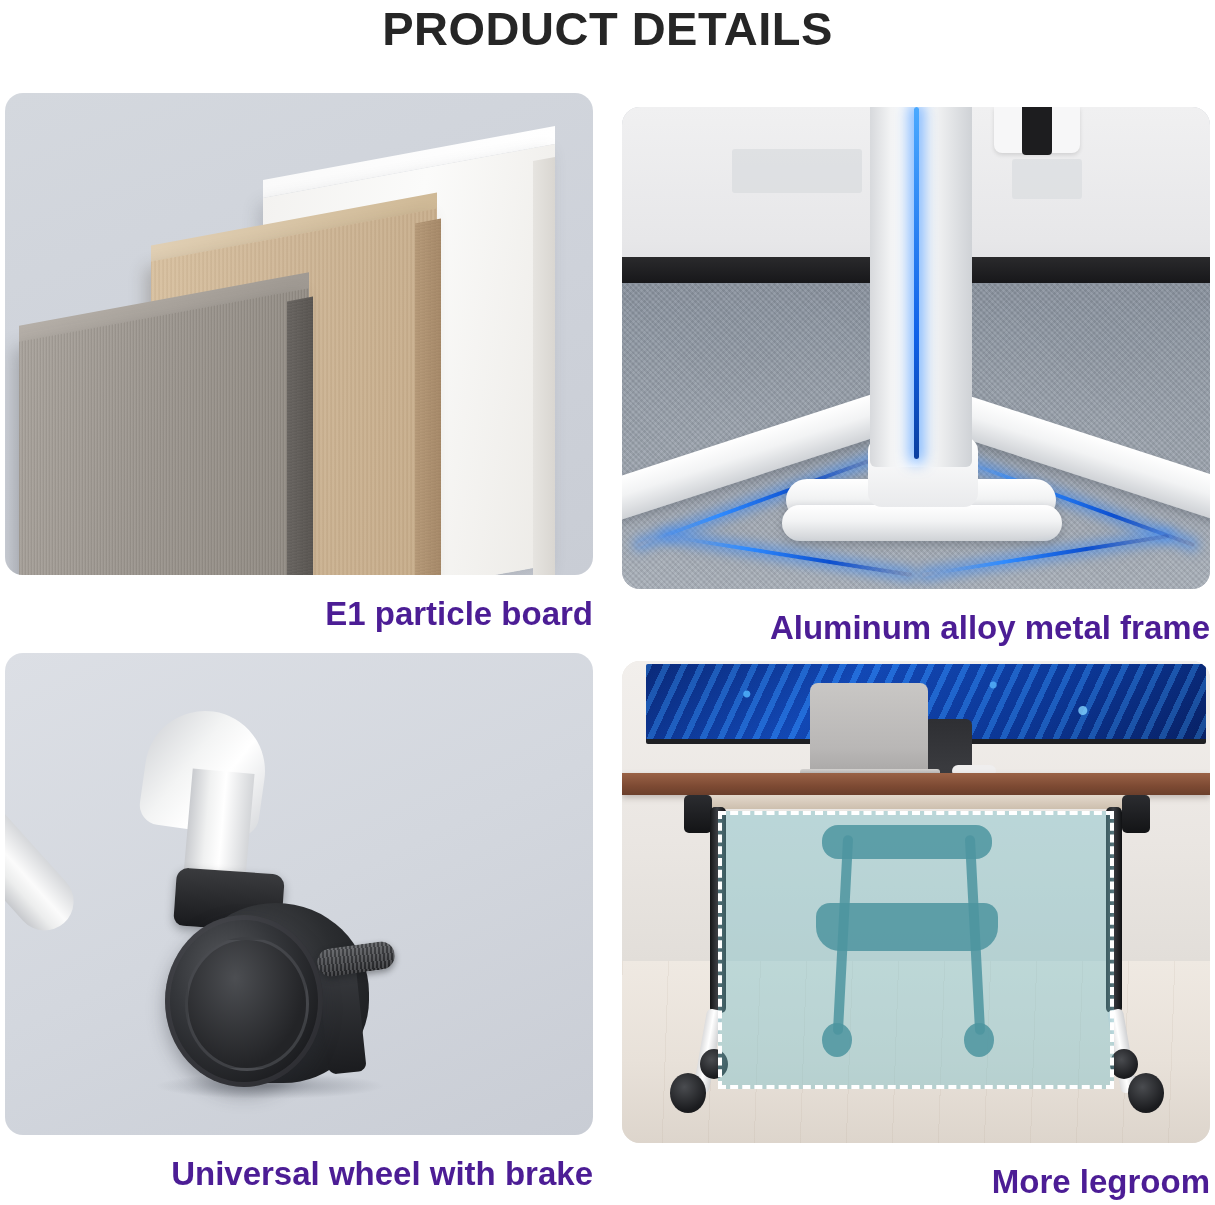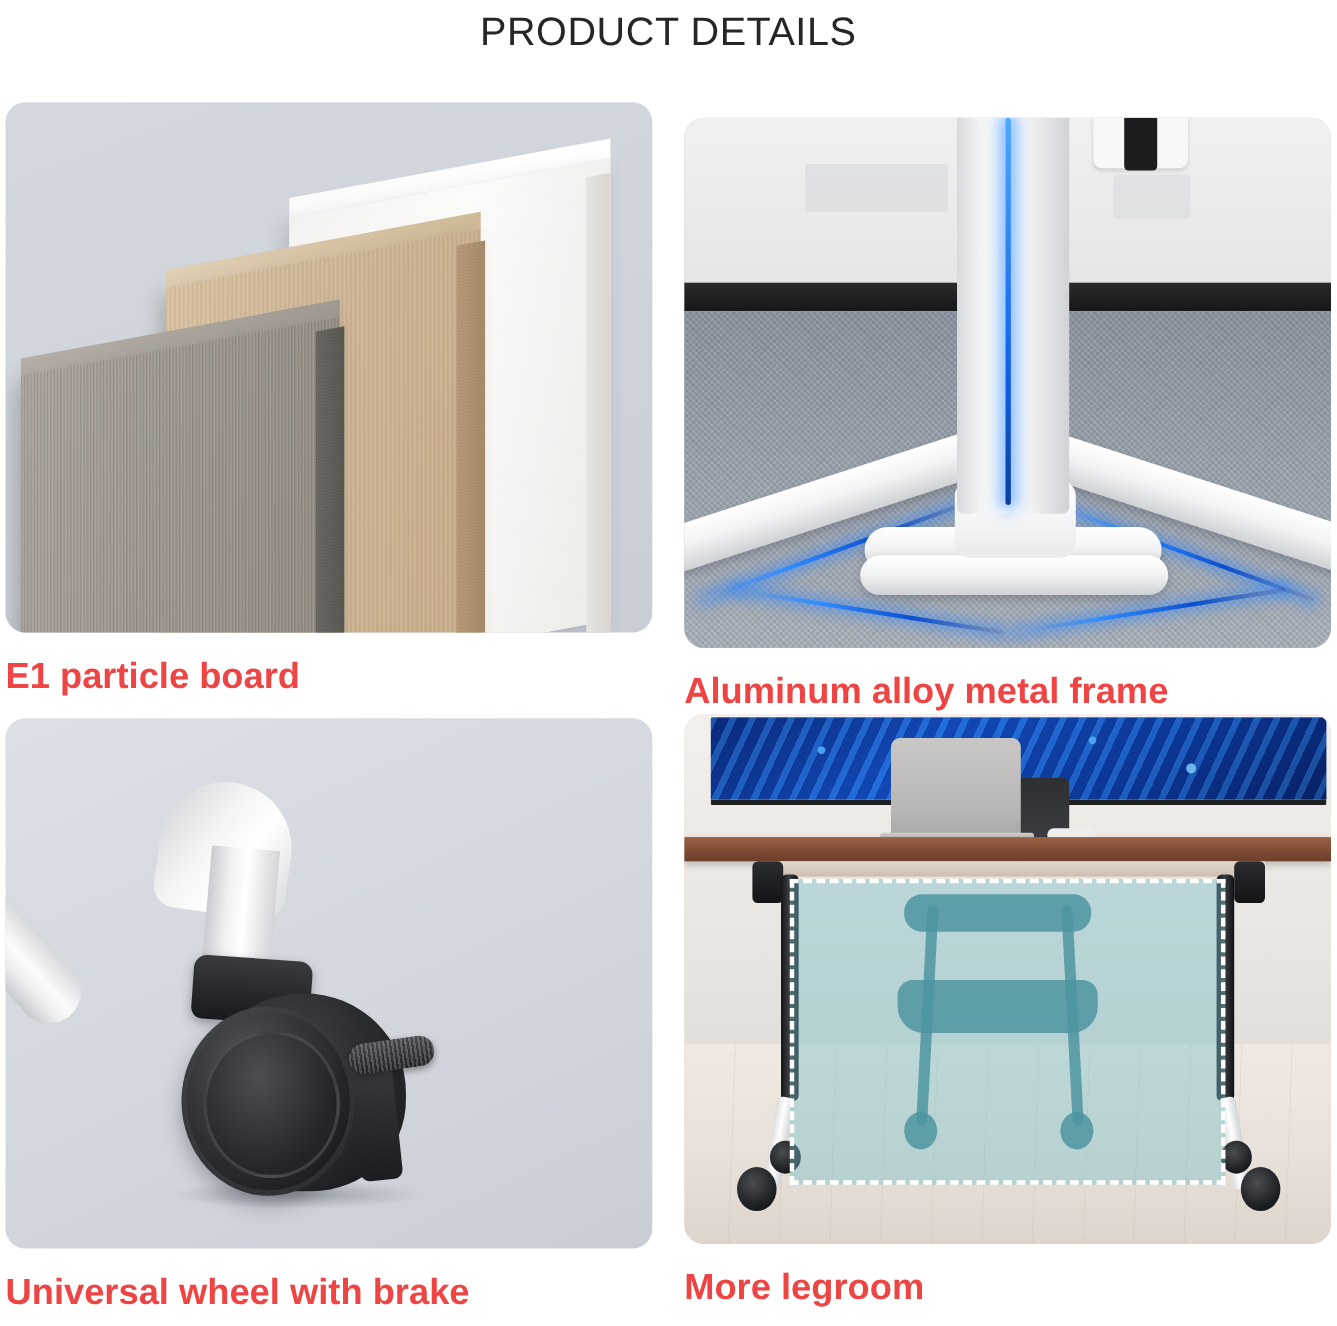--- a/index.html
+++ b/index.html
@@ -12,54 +12,54 @@
     overflow: hidden;
   }
 
   .page { position: relative; width: 1215px; height: 1205px; background: #fff; }
 
   
   .page-title {
     position: absolute;
     top: 0px; left: 0; width: 1215px;
     text-align: center;
-    font-size: 36px;
-    font-weight: 400;
+    font-size: 47px;
+    font-weight: 700;
     letter-spacing: 0.5px;
     color: #262626;
     line-height: 58px;
   }
 
   
   .grid {
     position: absolute;
     top: 93px; left: 5px;
     width: 1205px; height: 1100px;
   }
   .cell { position: absolute; width: 588px; }
   .cell.c1 { left: 0px;   top: 0px;   }
   .cell.c2 { left: 617px; top: 14px;   }
   .cell.c3 { left: 0px;   top: 560px; }
-  .cell.c4 { left: 617px; top: 556px; }
+  .cell.c4 { left: 617px; top: 568px; }
 
   .panel {
     position: relative;
     width: 588px; height: 482px;
     border-radius: 18px;
     overflow: hidden;
     background: #d2d6dd;
   }
 
   .caption {
     margin-top: 18px;
     width: 588px;
-    text-align: left;
+    text-align: right;
     font-size: 33px;
     font-weight: 700;
-    color: #ef4444;
+    color: #4c1d95;
     line-height: 42px;
   }
 
   
   .p1 {
     background: linear-gradient(160deg, #d4d8de 0%, #ced2da 55%, #c9cdd5 100%);
   }
   
   .board-white-face {
     position: absolute;

